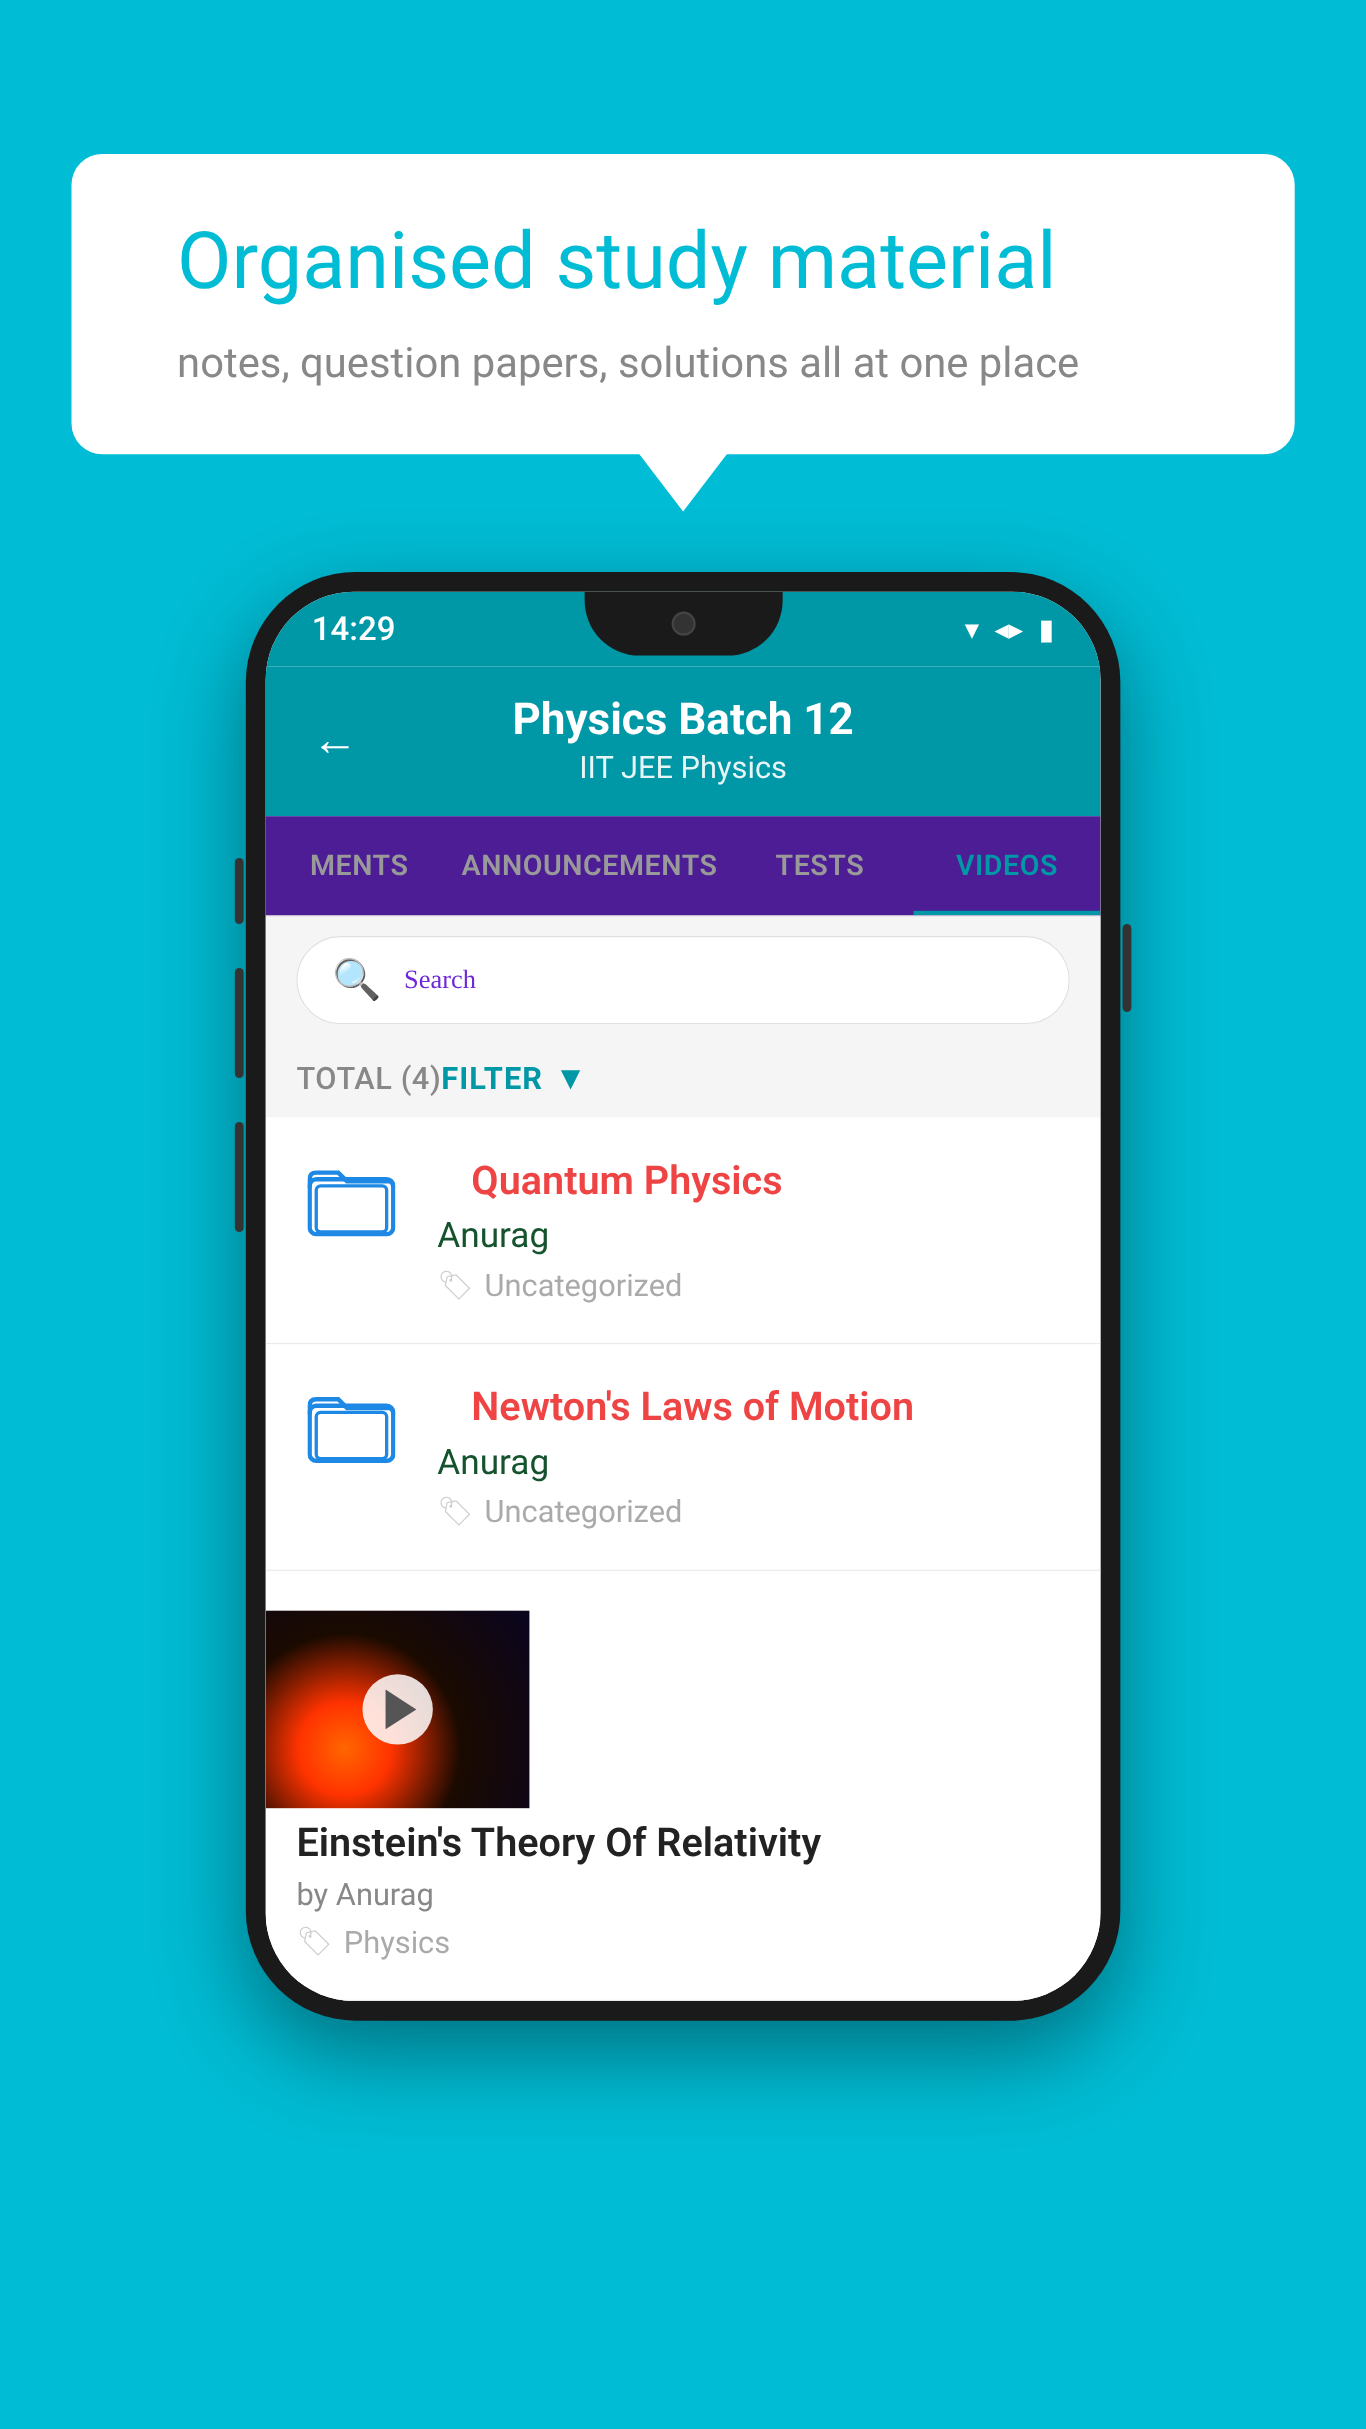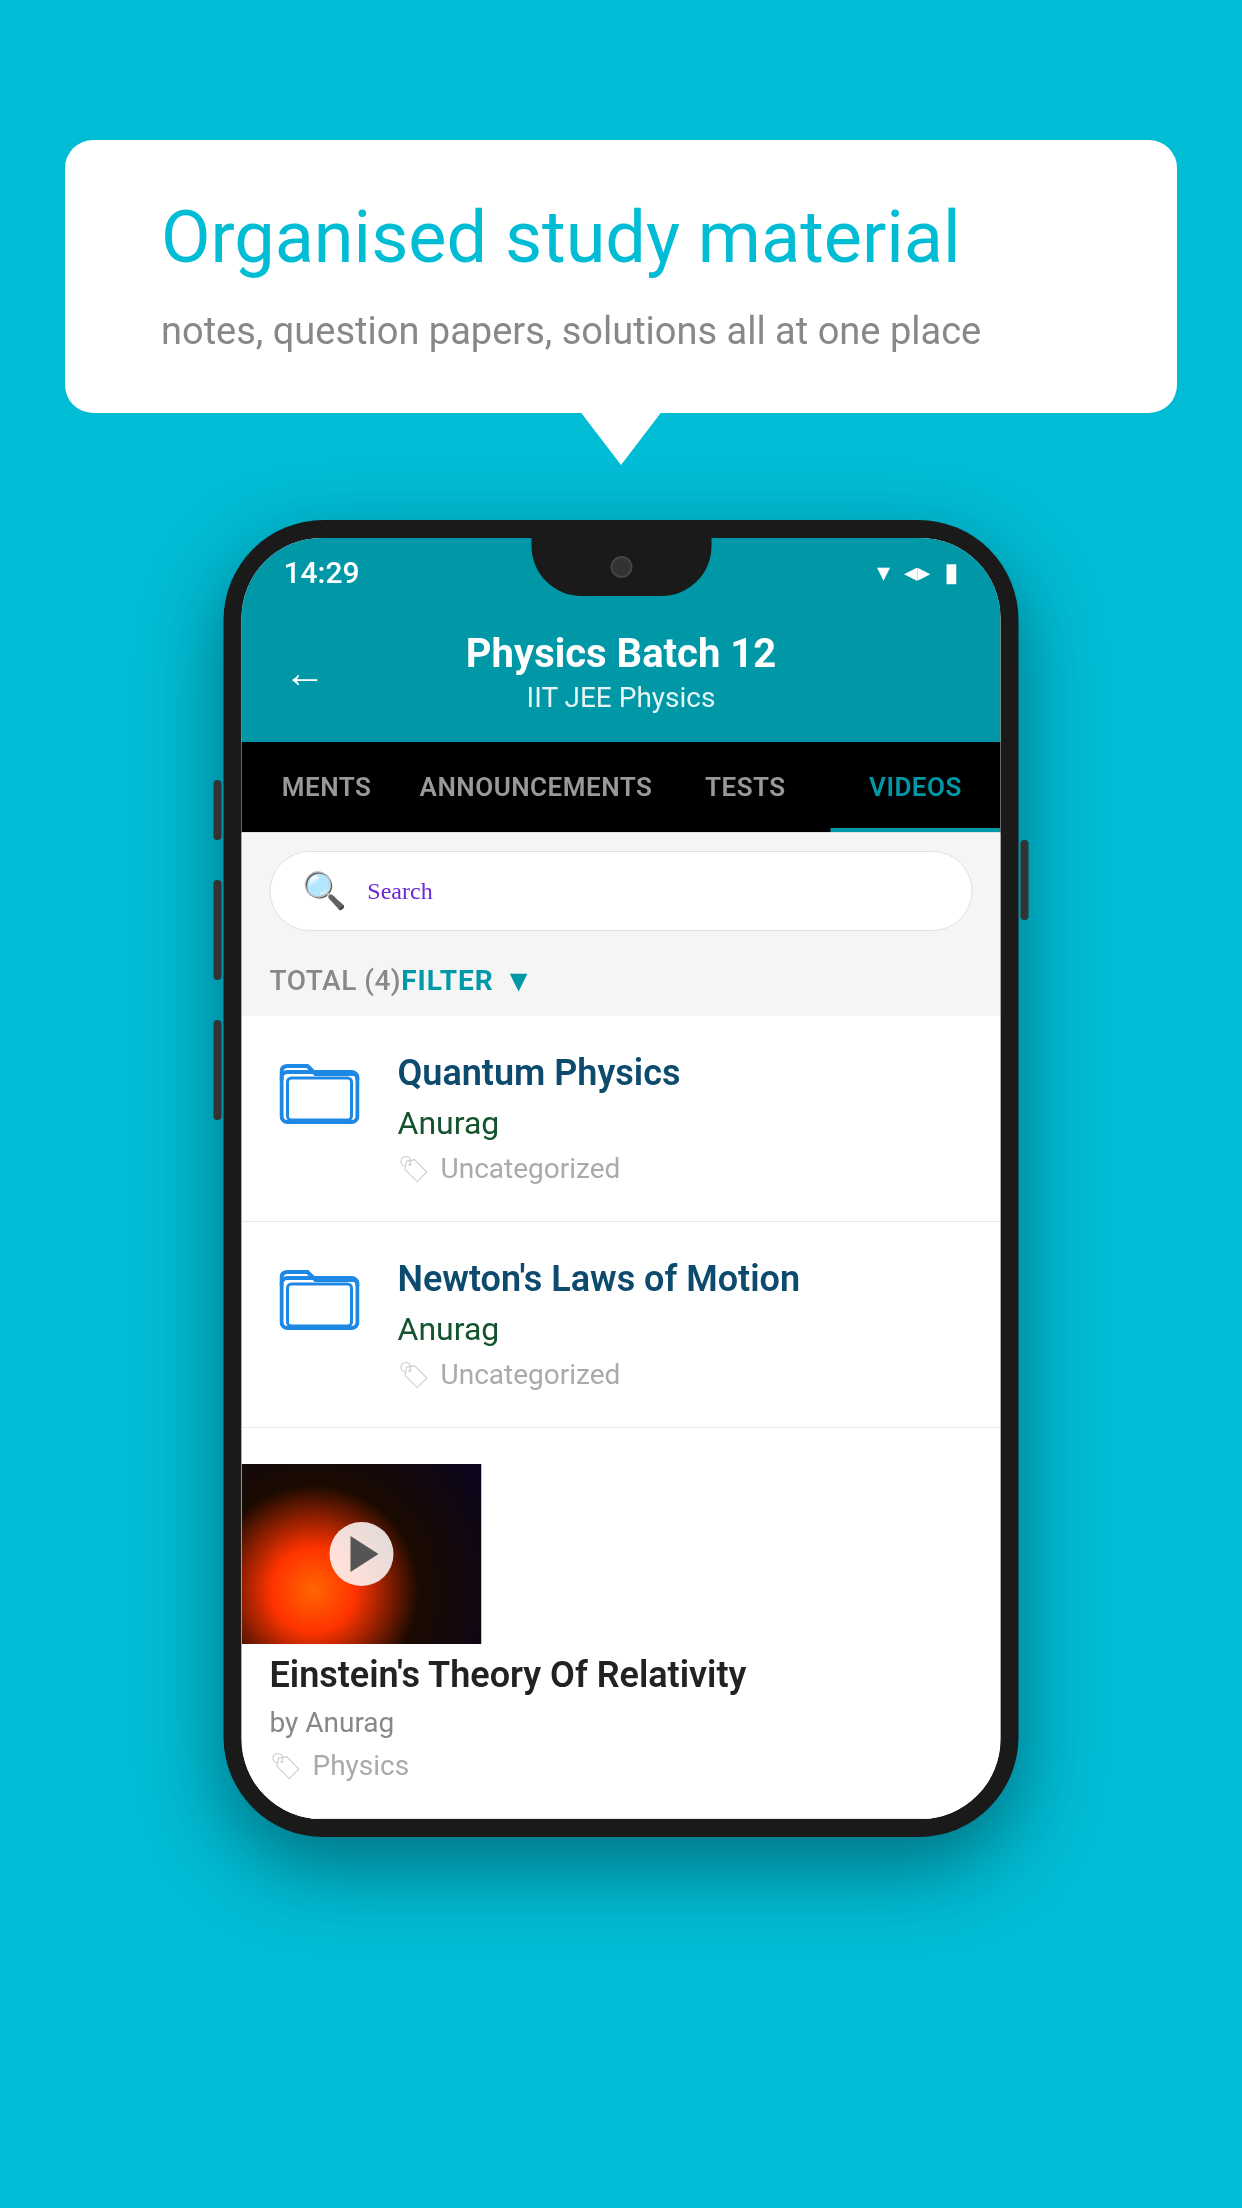--- a/index.html
+++ b/index.html
@@ -157,21 +157,21 @@
     }
 
     .header-subtitle {
       color: rgba(255,255,255,0.9);
       font-size: 28px;
       margin-top: 4px;
     }
 
     
     .tabs-bar {
-      background: #000000;
+      background: #4c1d95;
       display: flex;
       border-bottom: 1px solid #e0e0e0;
       overflow: hidden;
     }
 
     .tab-item {
       flex: 1;
       text-align: center;
       padding: 30px 8px;
       font-size: 26px;
@@ -280,22 +280,23 @@
       height: 72px;
     }
 
     .video-info {
       flex: 1;
     }
 
     .video-title {
       font-size: 36px;
       font-weight: 600;
-      color: #0c4a6e;
+      color: #ef4444;
       margin-bottom: 10px;
+      margin-left: 31px;
     }
 
     .video-author {
       font-size: 32px;
       color: #14532d;
       margin-bottom: 10px;
     }
 
     .video-tag {
       display: flex;

